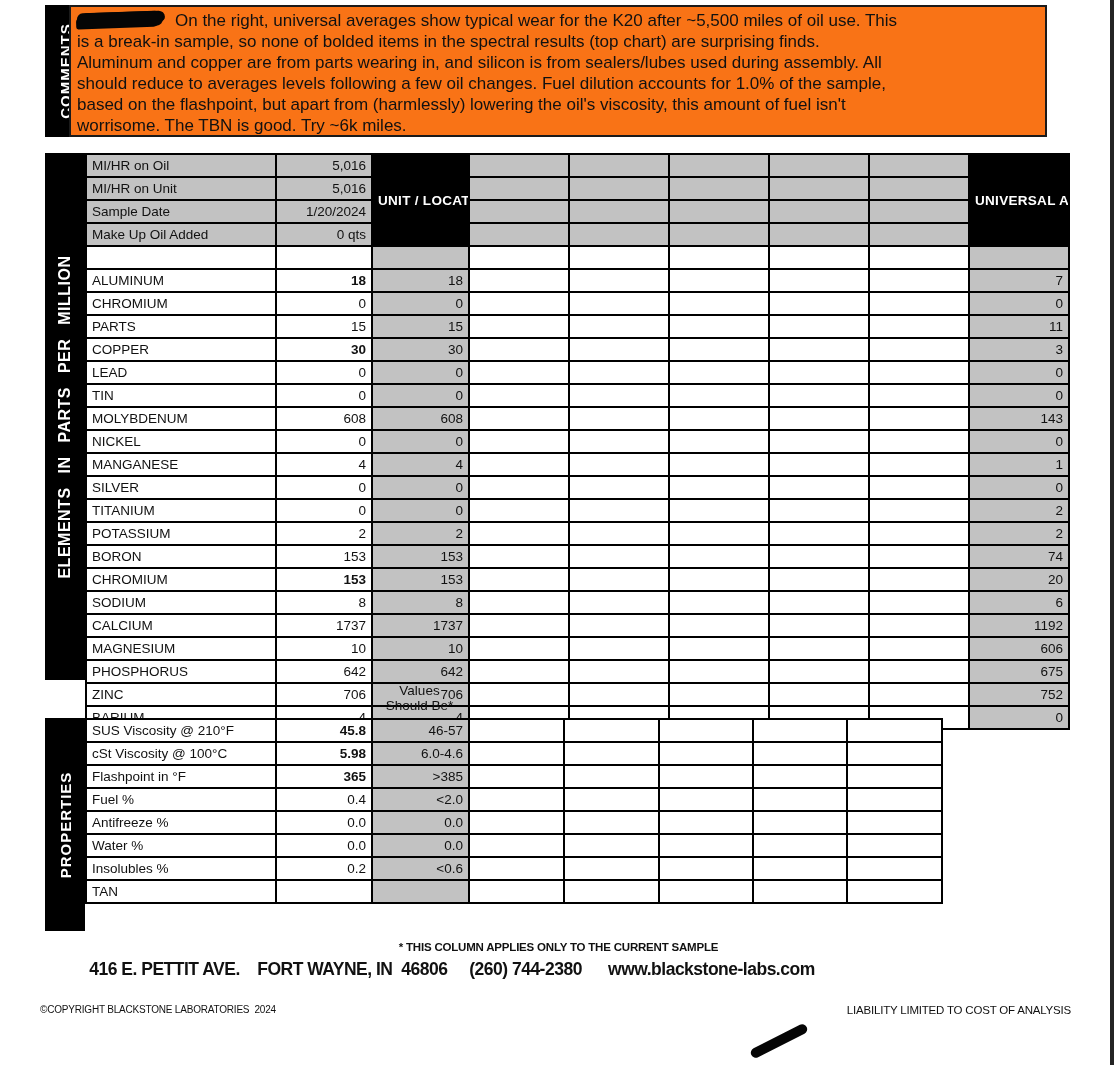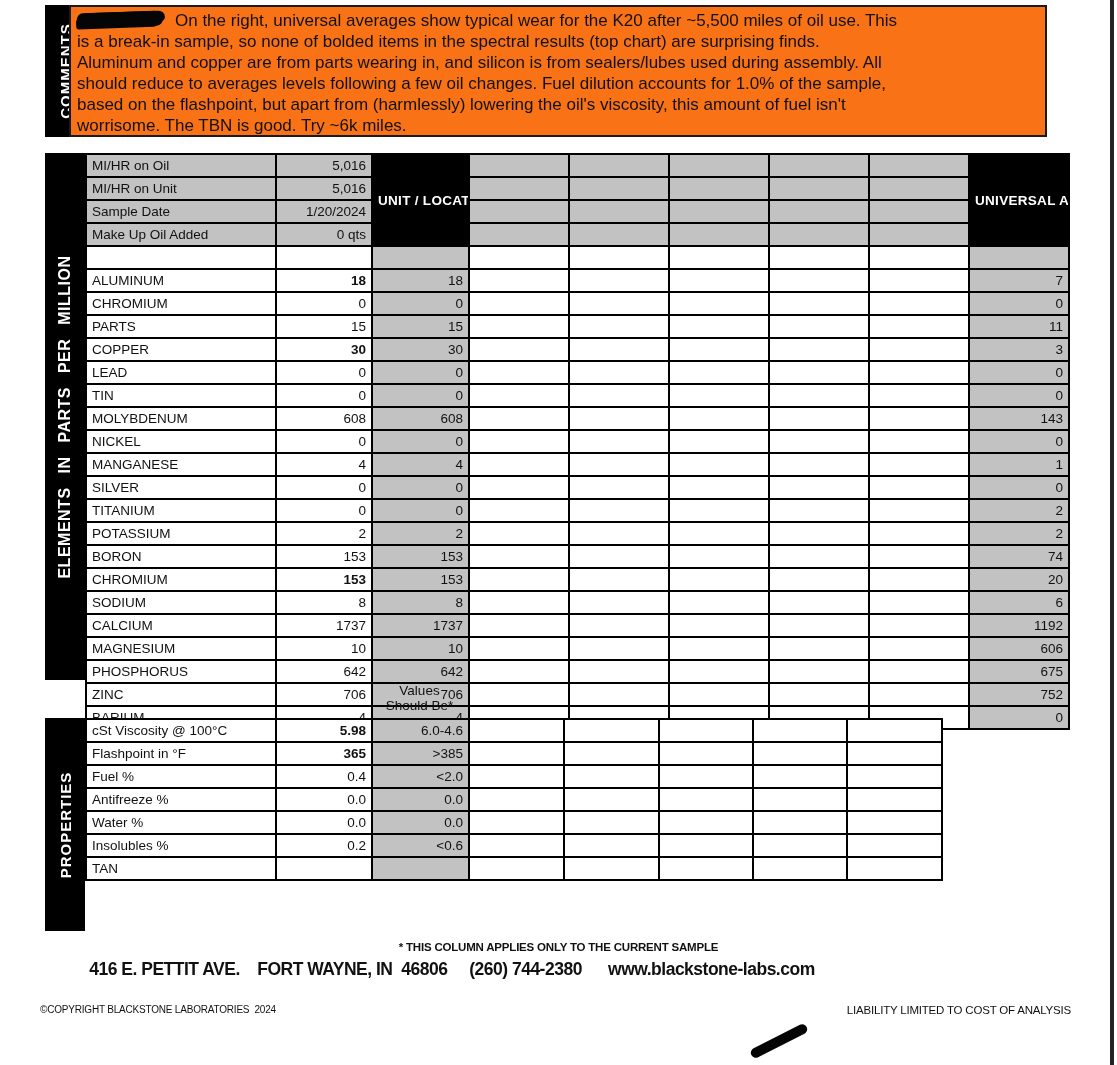--- a/index.html
+++ b/index.html
@@ -400,20 +400,30 @@
         <col style="width:96px">
         <col style="width:97px">
       <col style="width:95px">
         <col style="width:95px">
         <col style="width:94px">
       <col style="width:94px">
         <col style="width:95px">
     </colgroup>
     <tbody>
 
+        <tr>
+          <td>SUS Viscosity @ 210°F</td>
+          <td class="num bold">45.8</td>
+          <td class="num gray">46-57</td>
+          <td></td>
+          <td></td>
+          <td></td>
+          <td></td>
+          <td></td>
+        </tr>
 
         <tr>
           <td>cSt Viscosity @ 100°C</td>
           <td class="num bold">5.98</td>
           <td class="num gray">6.0-4.6</td>
           <td></td>
           <td></td>
           <td></td>
           <td></td>
           <td></td>

